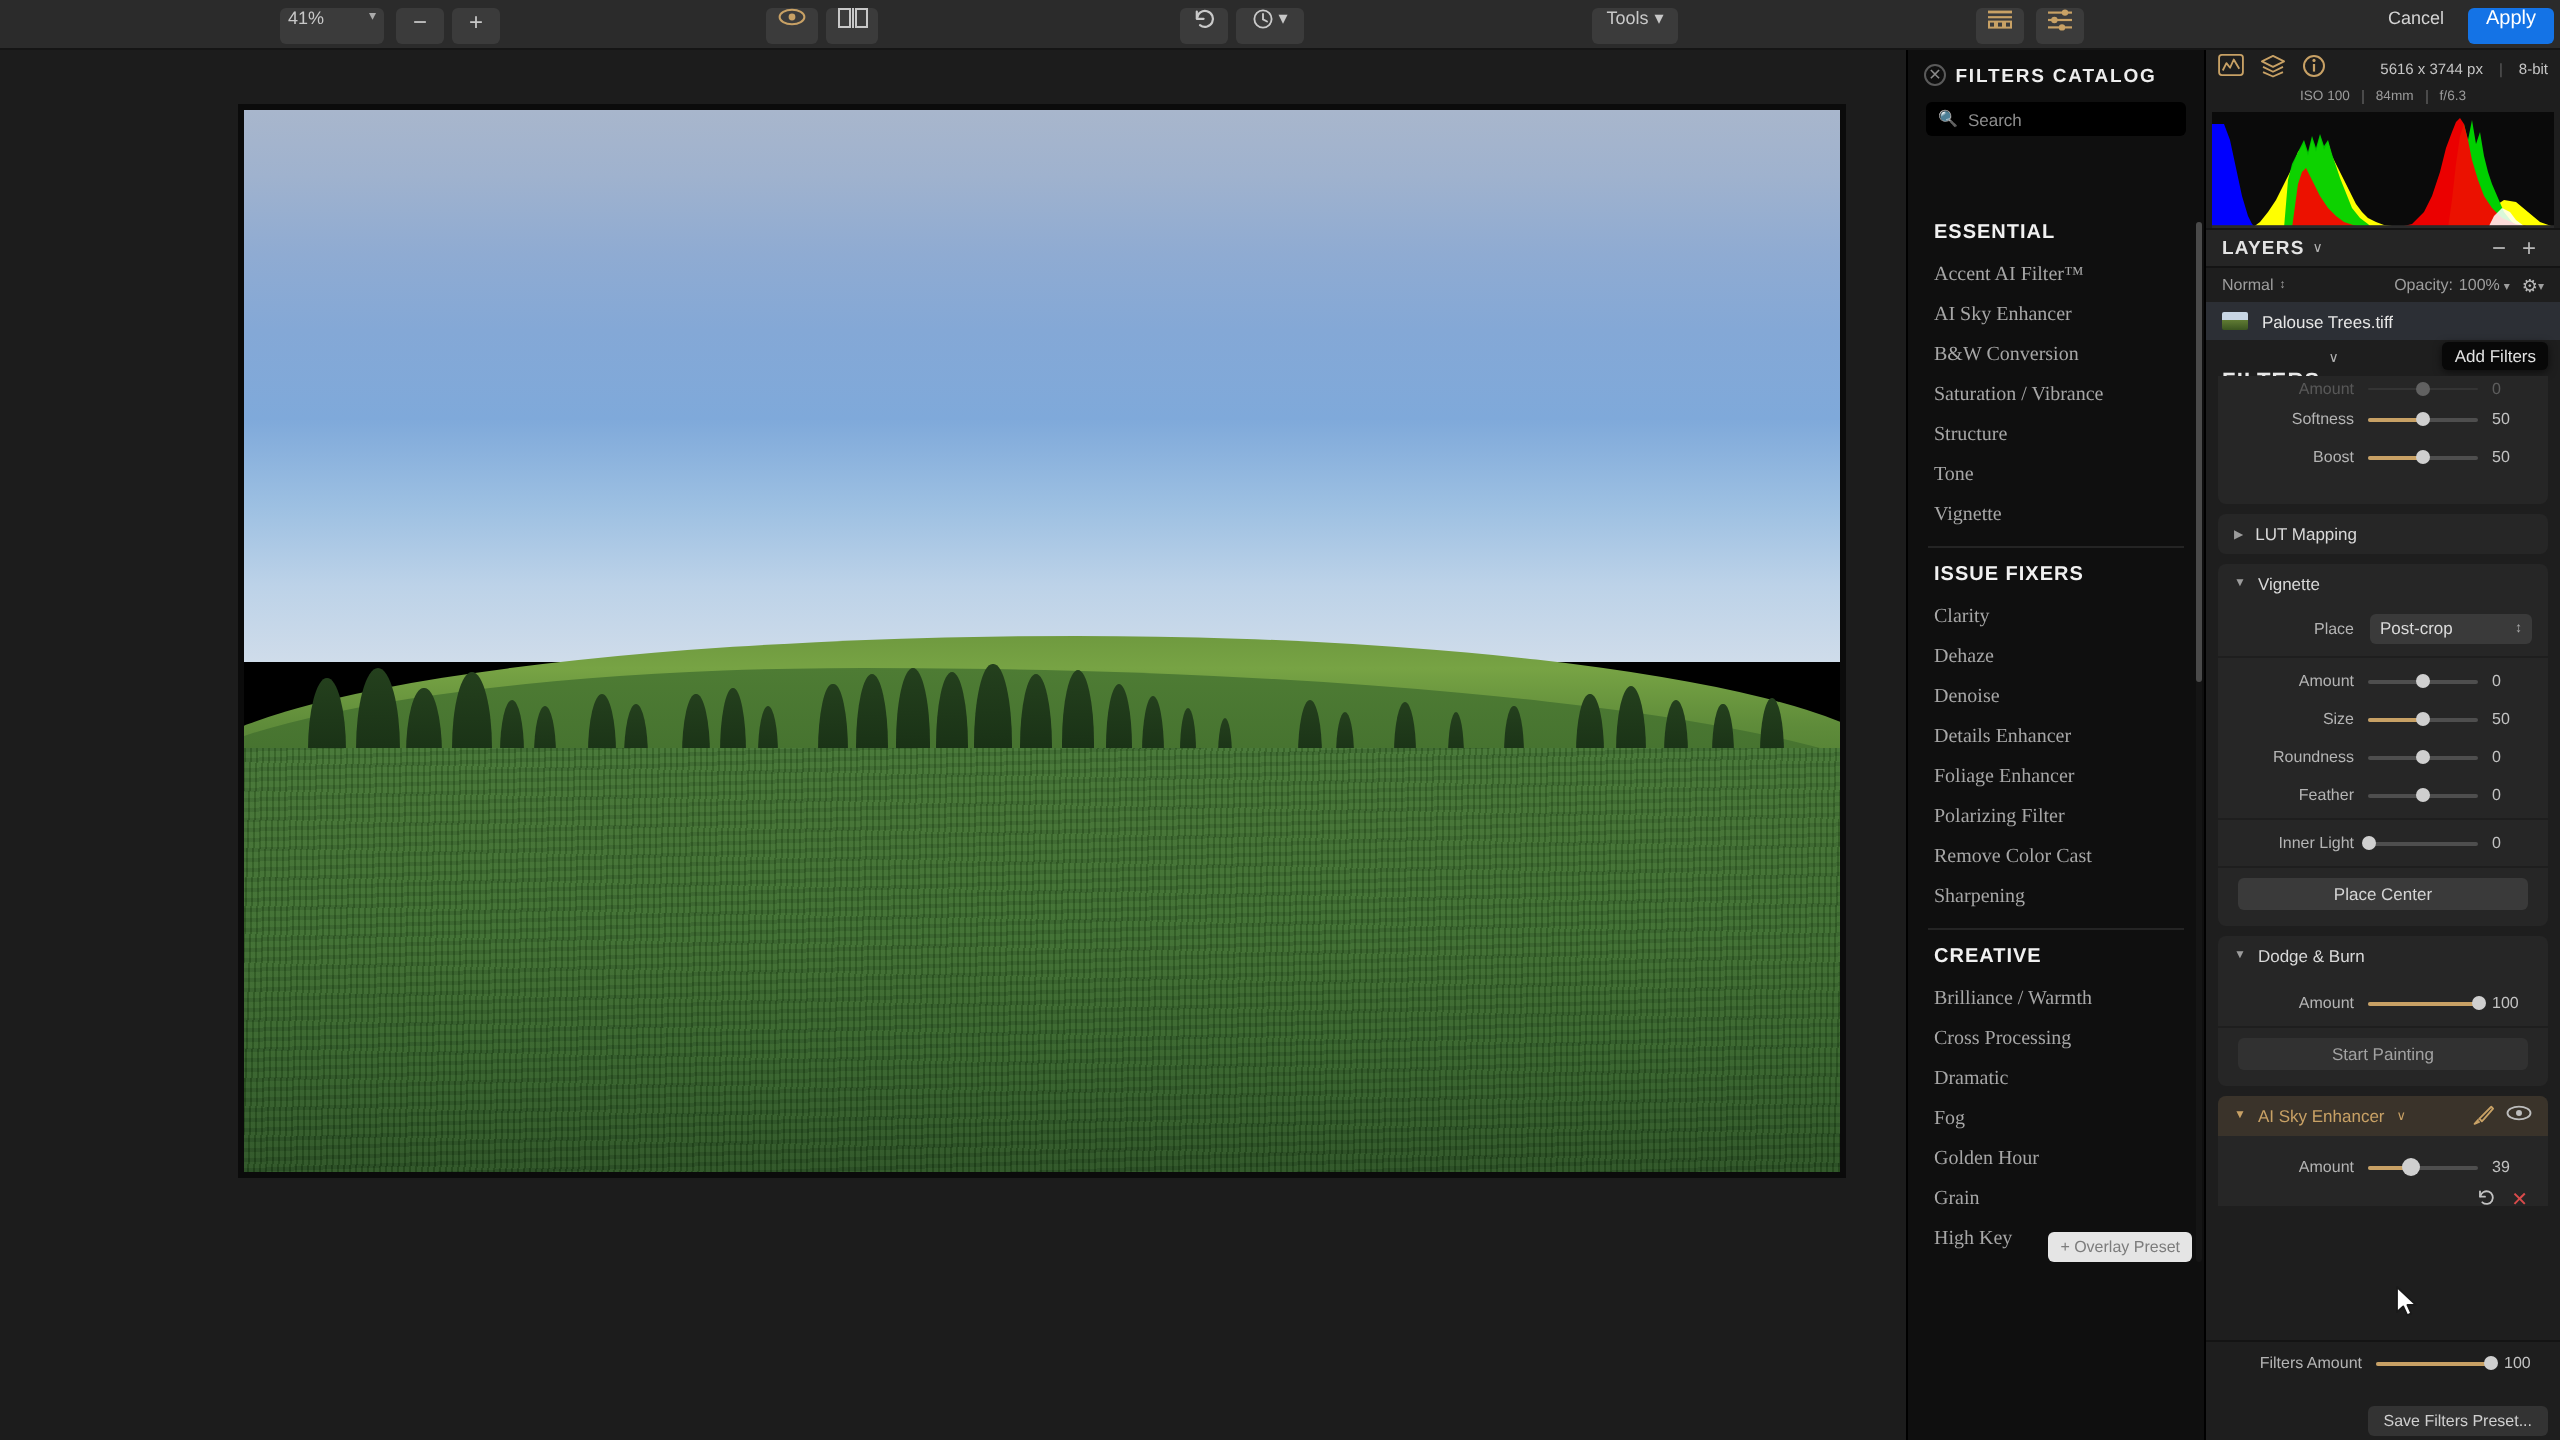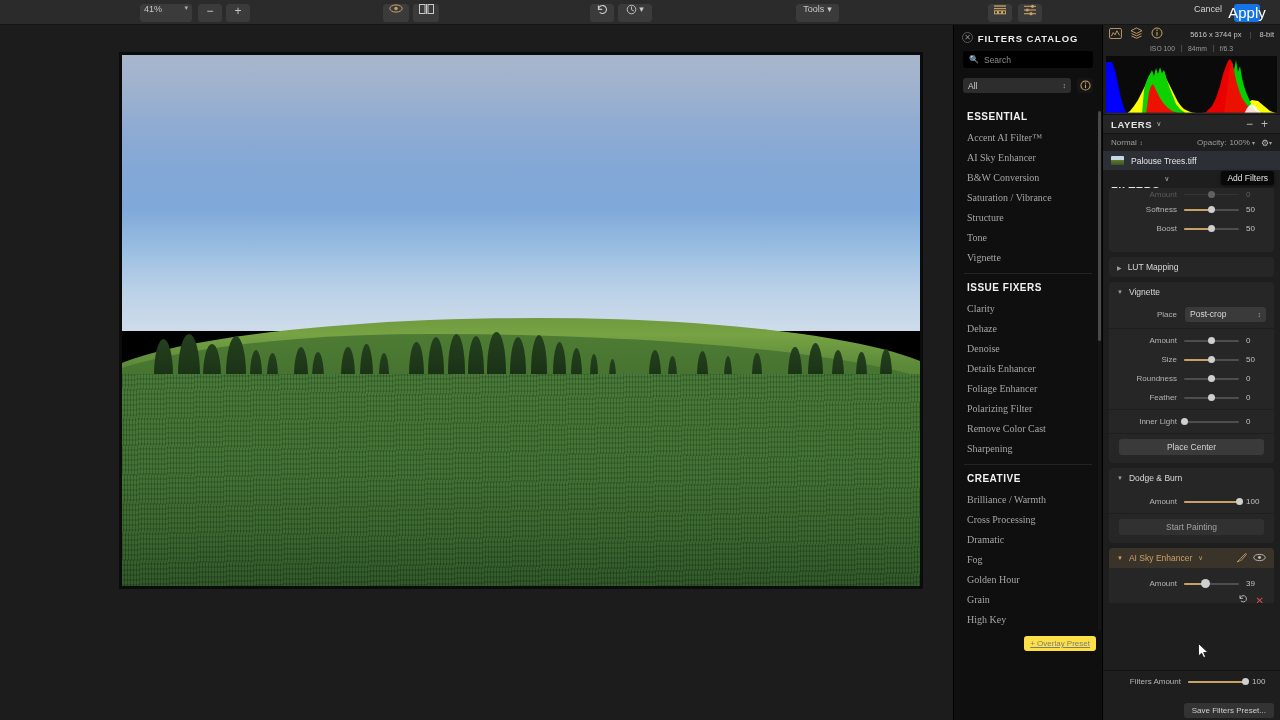--- a/index.html
+++ b/index.html
@@ -37,21 +37,21 @@
   .undo-btn { left: 590px; width: 24px; font-size: 11px; }
   .history-btn { left: 618px; width: 34px; gap: 2px; }
   .tools-btn { left: 796px; width: 43px; gap: 3px; font-size: 9px; }
   .preset-tb-btn { left: 988px; width: 24px; }
   .edit-tb-btn   { left: 1018px; width: 24px; }
   .cancel-btn {
     left: 1186px; width: 44px; background: transparent;
     color: #d4d4d4; font-size: 9px;
   }
   .apply-btn {
-    left: 1234px; width: 26px; background: #1473e6; color: #fff; font-size: 15px;
+    left: 1234px; width: 43px; background: #1473e6; color: #fff; font-size: 10px;
   }
   .ico { display: block; }
   .ico-gold { color: #c8a165; }
 
   
   .canvas-area {
     position: absolute; left: 0; top: 25px; width: 953px; height: 590px;
     background: #1c1c1c;
   }
   .photo-frame {
@@ -173,23 +173,23 @@
   .grp-sep { height: 1px; background: #242424; margin: 6px 10px 0 10px; }
   .scroll-track {
     position: absolute; right: 1px; top: 86px; width: 3px; height: 520px;
     background: #151515; border-radius: 2px;
   }
   .scroll-thumb {
     position: absolute; left: 0; top: 0; width: 3px; height: 230px;
     background: #4a4a4a; border-radius: 2px;
   }
   .overlay-preset-btn {
-    position: absolute; right: 6px; bottom: 69px;
+    position: absolute; right: 6px; bottom: 89px;
     font-size: 8px; color: #7c7c7c; padding: 3px 6px;
-    background: #fde047; border-radius: 3px; cursor: default; text-decoration: underline;
+    background: #e5e5e5; border-radius: 3px; cursor: default;
   }
 
   
   .rpanel {
     position: absolute; left: 1103px; top: 25px; width: 177px; height: 695px;
     background: #1e1e1e;
   }
   .hist-head {
     display: flex; align-items: center; height: 18px; padding: 0 6px; gap: 8px;
   }
@@ -495,33 +495,20 @@
       <div class="catalog-title">FILTERS CATALOG</div>
     </div>
 
     <div class="search-wrap">
       <div class="search-box">
         <span class="sicon">🔍</span>
         <input type="text" placeholder="Search" style="">
       </div>
     </div>
 
-    <div class="filter-select-row">
-      <div class="filter-select">
-        <span>All</span>
-        <span class="updown">↕</span>
-      </div>
-      <div class="info-btn">
-        <svg width="11" height="11" viewBox="0 0 12 12">
-          <circle cx="6" cy="6" r="5" fill="none" stroke="#c8a165" stroke-width="1.1"></circle>
-          <line x1="6" y1="5" x2="6" y2="8.8" stroke="#c8a165" stroke-width="1.2"></line>
-          <circle cx="6" cy="3.2" r="0.8" fill="#c8a165"></circle>
-        </svg>
-      </div>
-    </div>
 
     <div class="catalog-list" id="catalog-list">
         <div class="grp-title">ESSENTIAL</div>
         <div class="cat-item">Accent AI Filter™</div>
         <div class="cat-item">AI Sky Enhancer</div>
         <div class="cat-item">B&amp;W Conversion</div>
         <div class="cat-item">Saturation / Vibrance</div>
         <div class="cat-item">Structure</div>
         <div class="cat-item">Tone</div>
         <div class="cat-item">Vignette</div>

